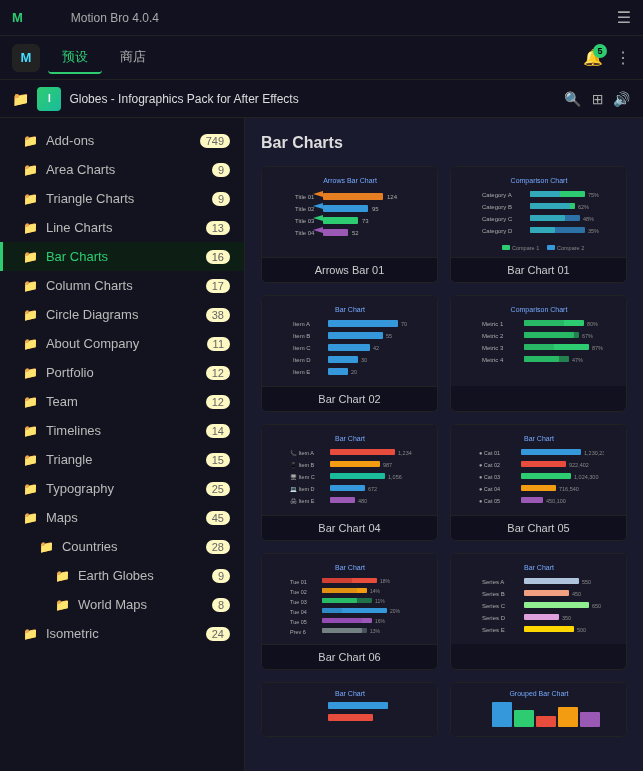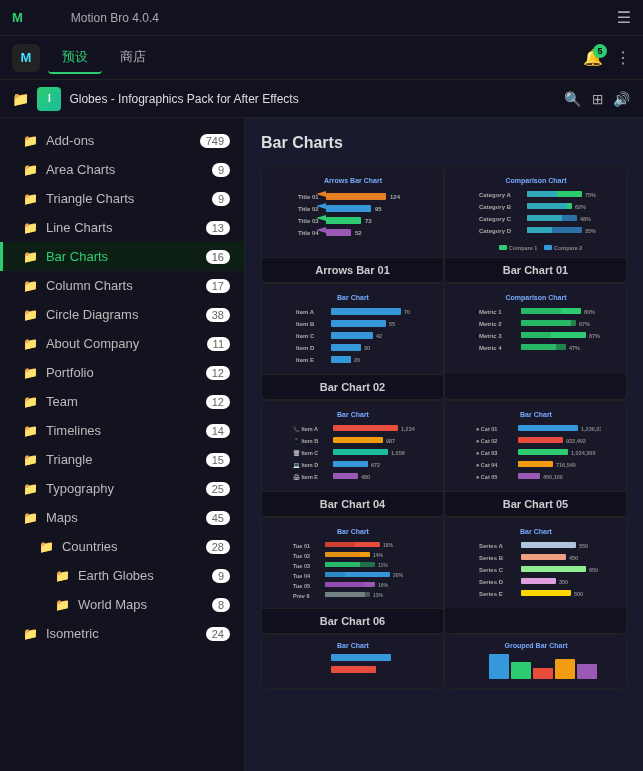--- a/index.html
+++ b/index.html
@@ -111,21 +111,21 @@
     }
     .sidebar-item.active {
       color: #2ecc71;
       border-left: 3px solid #2ecc71;
       background: #0d1f15;
     }
     .sidebar-item .item-left { display: flex; align-items: center; gap: 8px; }
     .sidebar-item .count {
       font-size: 11px;
       color: #666;
-      background: #ffffff;
+      background: #fef9c3;
       padding: 1px 6px;
       border-radius: 8px;
     }
     .sidebar-item.active .count { color: #555; }
     .sidebar-folder-icon { color: #666; font-size: 12px; }
     .sidebar-item.sub { padding-left: 36px; }
     .sidebar-item.sub2 { padding-left: 52px; }
     
     .content {
       flex: 1;
@@ -135,22 +135,21 @@
     }
     .section-title {
       font-size: 16px;
       font-weight: 600;
       color: #ddd;
       margin-bottom: 14px;
     }
     .grid {
       display: grid;
       grid-template-columns: 1fr 1fr;
-      gap: 0;
-      font-weight: bold;
+      gap: 12px;
     }
     .chart-card {
       background: #111120;
       border-radius: 6px;
       overflow: hidden;
       cursor: pointer;
       border: 1px solid #222;
     }
     .chart-preview {
       height: 90px;

